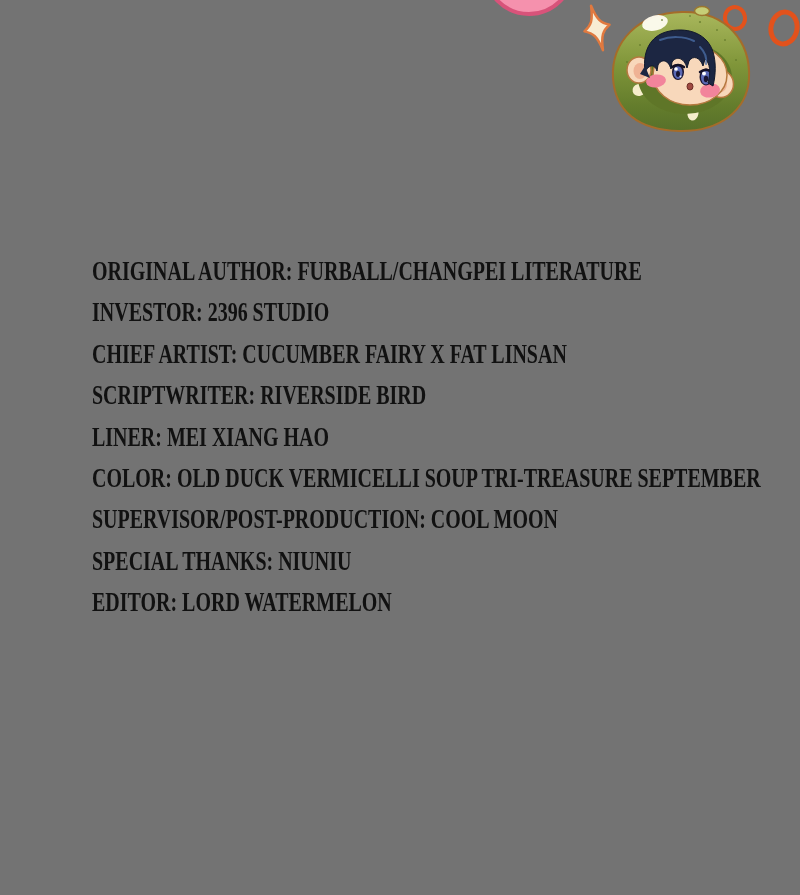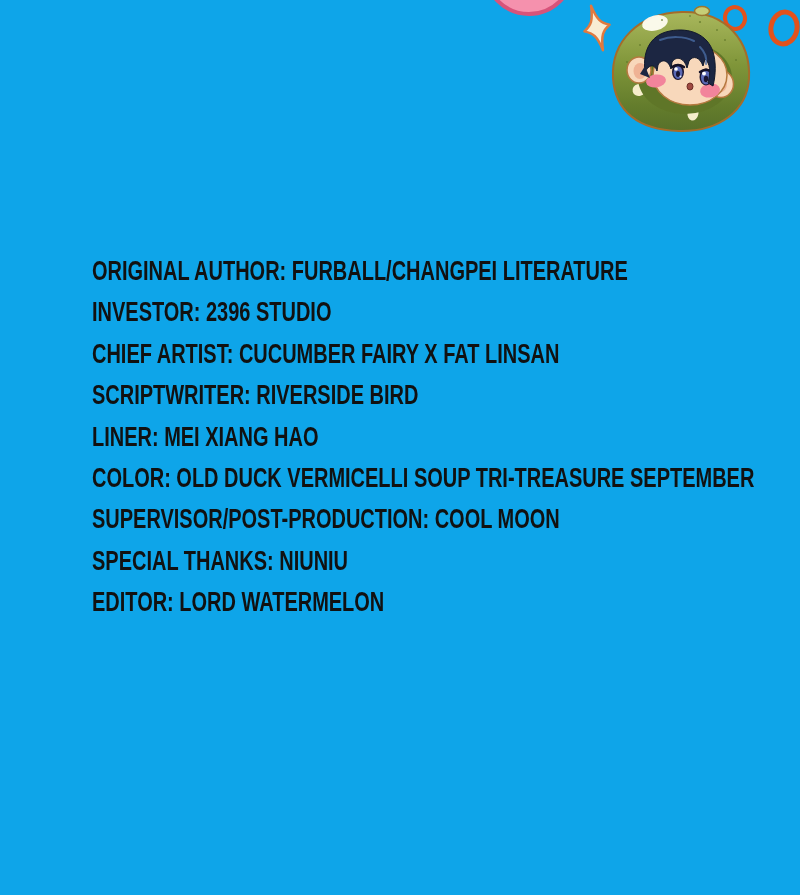--- a/index.html
+++ b/index.html
@@ -1,21 +1,21 @@
 <!DOCTYPE html>
 <html><head>
 <meta charset="utf-8">
 <style>
   html,body{margin:0;padding:0;background:#ffffff;}
   .page{
     position:relative;
     width:800px;height:895px;
-    background:#0ea5e9;
+    background:#737373;
     overflow:hidden;
-    font-family:Liberation Sans, sans-serif;
+    font-family:Liberation Serif, serif;
   }
   .illustration{position:absolute;left:0;top:0;width:800px;height:150px;}
   .credits{
     position:absolute;left:92px;top:251px;
     transform:scaleX(0.74);transform-origin:left top;
     color:#111111;font-weight:bold;font-size:27px;line-height:41.4px;
     white-space:nowrap;letter-spacing:0px;
   }
   .credit-line{height:41.4px;}
   .footer{position:absolute;left:0;top:700px;width:800px;height:195px;}

